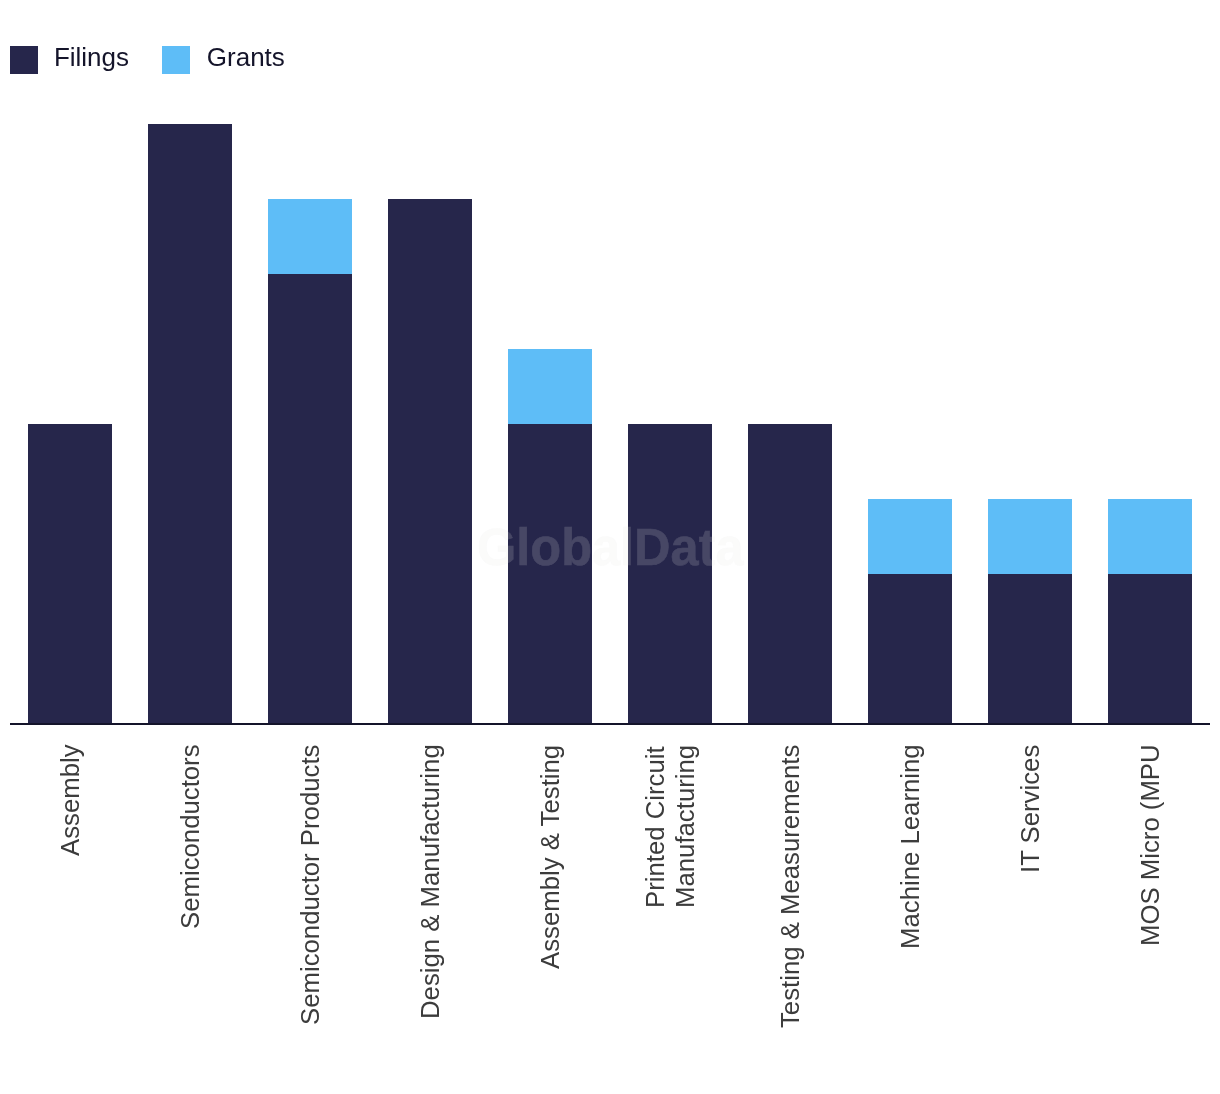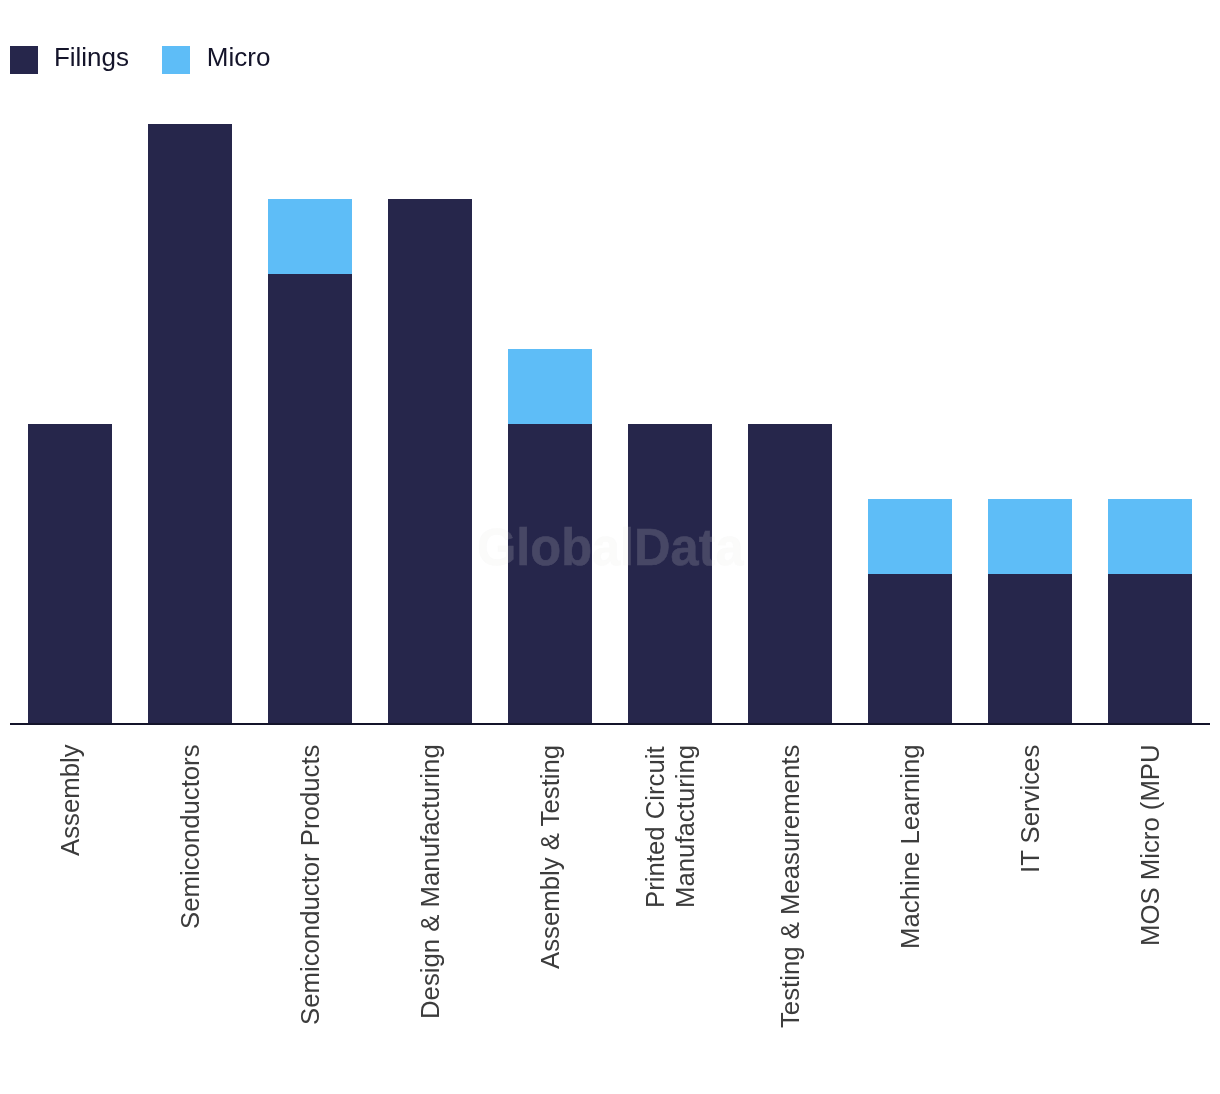--- a/index.html
+++ b/index.html
@@ -64,21 +64,21 @@
 
 <div id="chart-root">
 
   <div class="legend">
       <div class="legend-item" style="left: 10px;">
         <div class="legend-swatch" style="background: rgb(38, 38, 75);"></div>
         <div class="legend-label" style="left: 43.9px; color: rgb(20, 20, 42);">Filings</div>
       </div>
       <div class="legend-item" style="left: 162px;">
         <div class="legend-swatch" style="background: rgb(94, 189, 247);"></div>
-        <div class="legend-label" style="left: 44.8px; color: rgb(20, 20, 42);">Micro</div>
+        <div class="legend-label" style="left: 44.8px; color: rgb(20, 20, 42);">Grants</div>
       </div>
     </div>
 
   <div class="plot">
       <div class="bar" style="left: 28px; width: 84px; top: 424px; height: 300px;">
         <div class="seg" style="background: rgb(38, 38, 75); top: 0px; height: 300px;"></div>
       </div>
       <div class="tick" style="color: rgb(60, 60, 60); left: 55.5469px; top: 855.976px; transform: translateZ(0px) rotate(-90deg) scaleX(0.99);">Assembly</div>
       <div class="bar" style="left: 148px; width: 84px; top: 124px; height: 600px;">
         <div class="seg" style="background: rgb(38, 38, 75); top: 0px; height: 600px;"></div>

